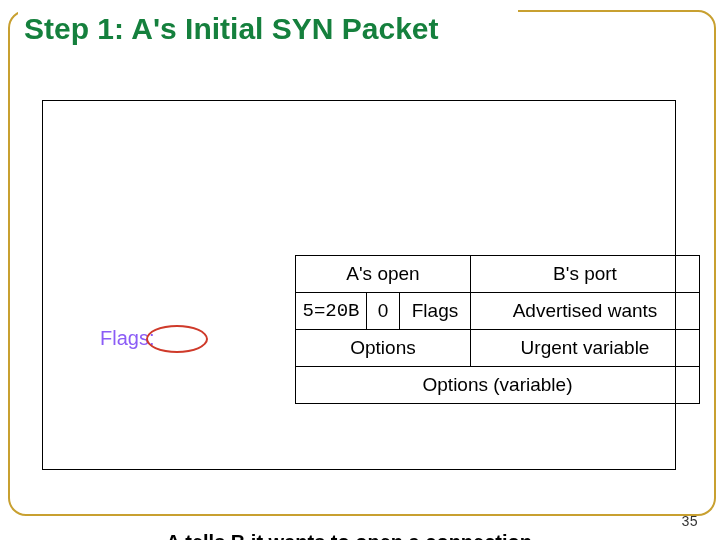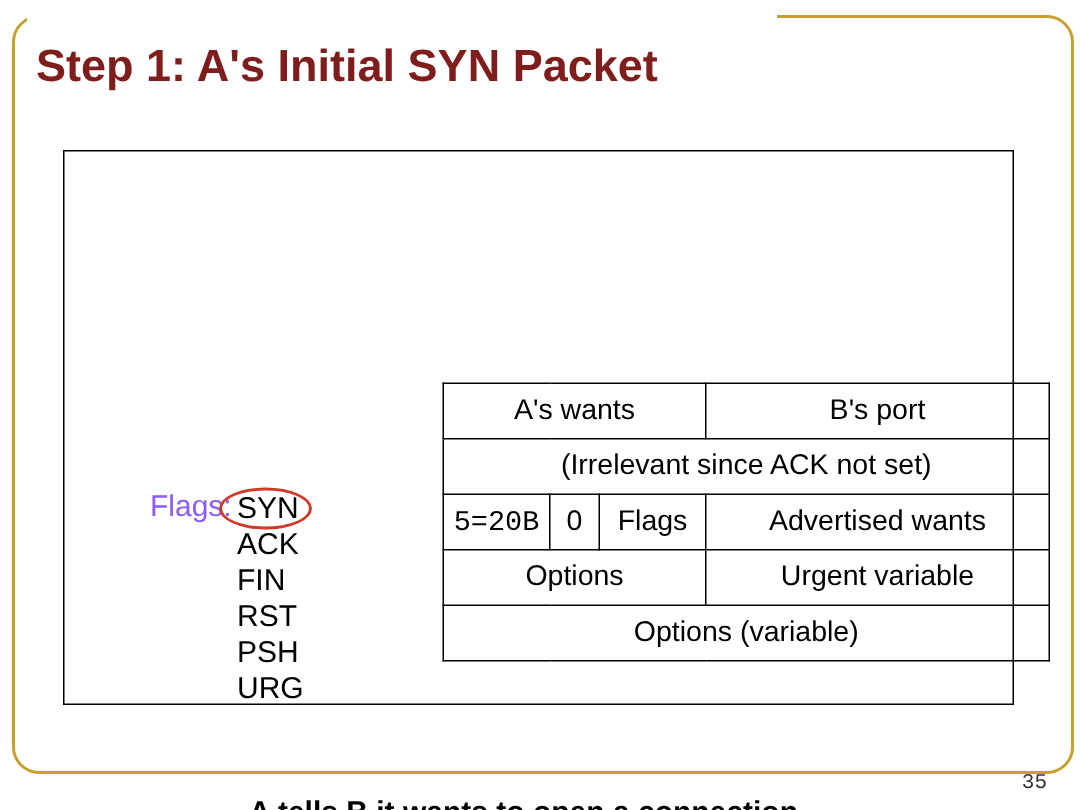--- a/index.html
+++ b/index.html
@@ -1,19 +1,19 @@
 <!DOCTYPE html>
 <html><head>
 <meta charset="utf-8">
 <style>
   html,body{margin:0;padding:0;background:#fff;font-family:Arial,Helvetica,sans-serif;}
   .slide{position:relative;width:720px;height:540px;box-sizing:border-box;}
   .outer-frame{position:absolute;left:8px;top:10px;width:704px;height:502px;border:2px solid #c8a030;border-radius:18px;}
   .title-mask{position:absolute;left:18px;top:0px;width:500px;height:22px;background:#fff;}
-  .title{position:absolute;left:20px;top:12px;font-size:30px;font-weight:bold;color:#7f1d1d;background:#fff;padding:0 4px;margin-top:16px;}
+  .title{position:absolute;left:20px;top:12px;font-size:30px;font-weight:bold;color:#15803d;background:#fff;padding:0 4px;}
   .inner-frame{position:absolute;left:42px;top:100px;width:634px;height:370px;border:1px solid #000;box-sizing:border-box;}
   .flags-label{position:absolute;left:57px;top:226px;font-size:20px;color:#8b5cf6;}
   .flags-list{position:absolute;left:115px;top:226px;font-size:20px;color:#000;line-height:24px;}
   .syn-circle{position:absolute;left:103px;top:224px;width:58px;height:24px;border:2px solid #cf3a2a;border-radius:50%;}
   .packet{position:absolute;left:252px;top:154px;width:405px;}
   .packet table{border-collapse:collapse;width:100%;}
   .packet td{border:1px solid #000;text-align:center;font-size:19px;padding:4px 0;height:28px;vertical-align:middle;}
   .hdr-len{width:70px;font-family:Liberation Mono, monospace;}
   .zero{width:32px;}
   .flags-cell{width:70px;}
@@ -26,39 +26,28 @@
 
 <div class="slide">
 
   <div class="outer-frame"></div>
   <div class="title-mask"></div>
   <div class="title">Step 1: A's Initial SYN Packet</div>
 
   <div class="inner-frame">
 
     <div class="flags-label">Flags:</div>
-    <div class="flags-list">
-      <div>SYN</div>
-      <div>ACK</div>
-      <div>FIN</div>
-      <div>RST</div>
-      <div>PSH</div>
-      <div>URG</div>
-    </div>
     <div class="syn-circle"></div>
 
     <div class="packet">
       <table>
         <tbody>
             <tr>
-          <td colspan="3">A's wants</td>
+          <td colspan="3">A's open</td>
           <td colspan="1">B's port</td>
-        </tr>
-        <tr>
-          <td colspan="4">(Irrelevant since ACK not set)</td>
         </tr>
         <tr>
           <td class="hdr-len">5=20B</td>
           <td class="zero">0</td>
           <td class="flags-cell">Flags</td>
           <td class="adv">Advertised wants</td>
         </tr>
         <tr>
           <td colspan="3">Options</td>
           <td colspan="1">Urgent variable</td>

